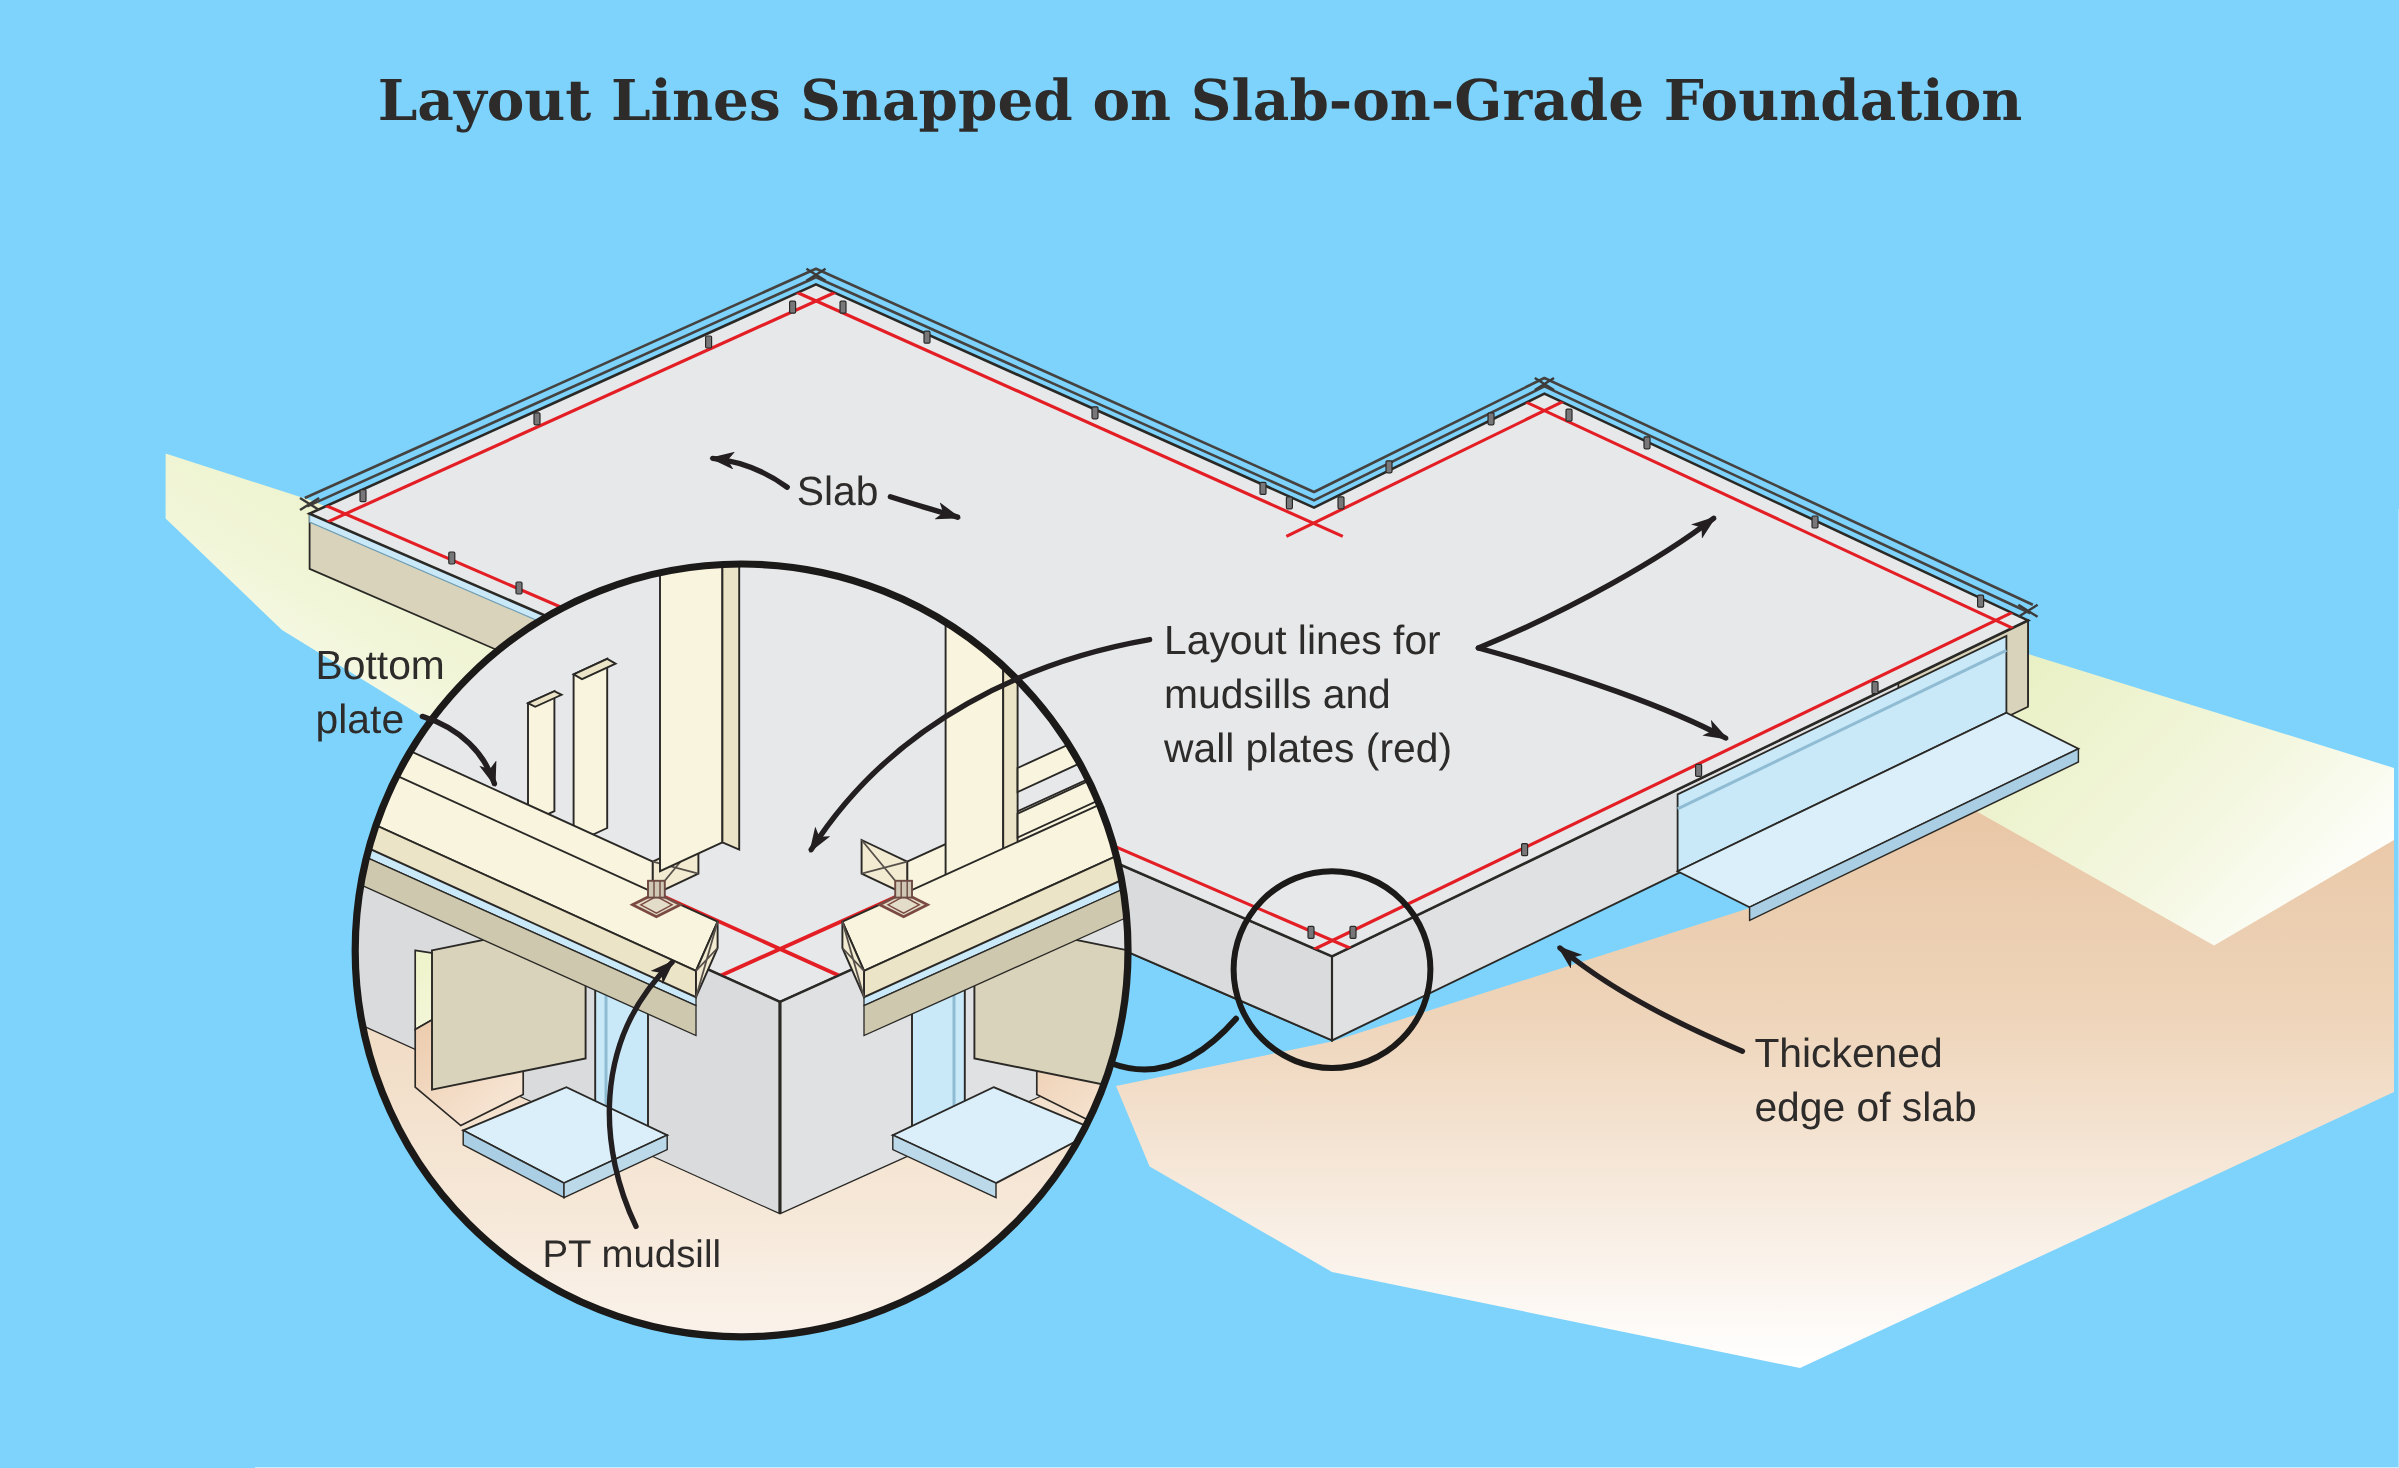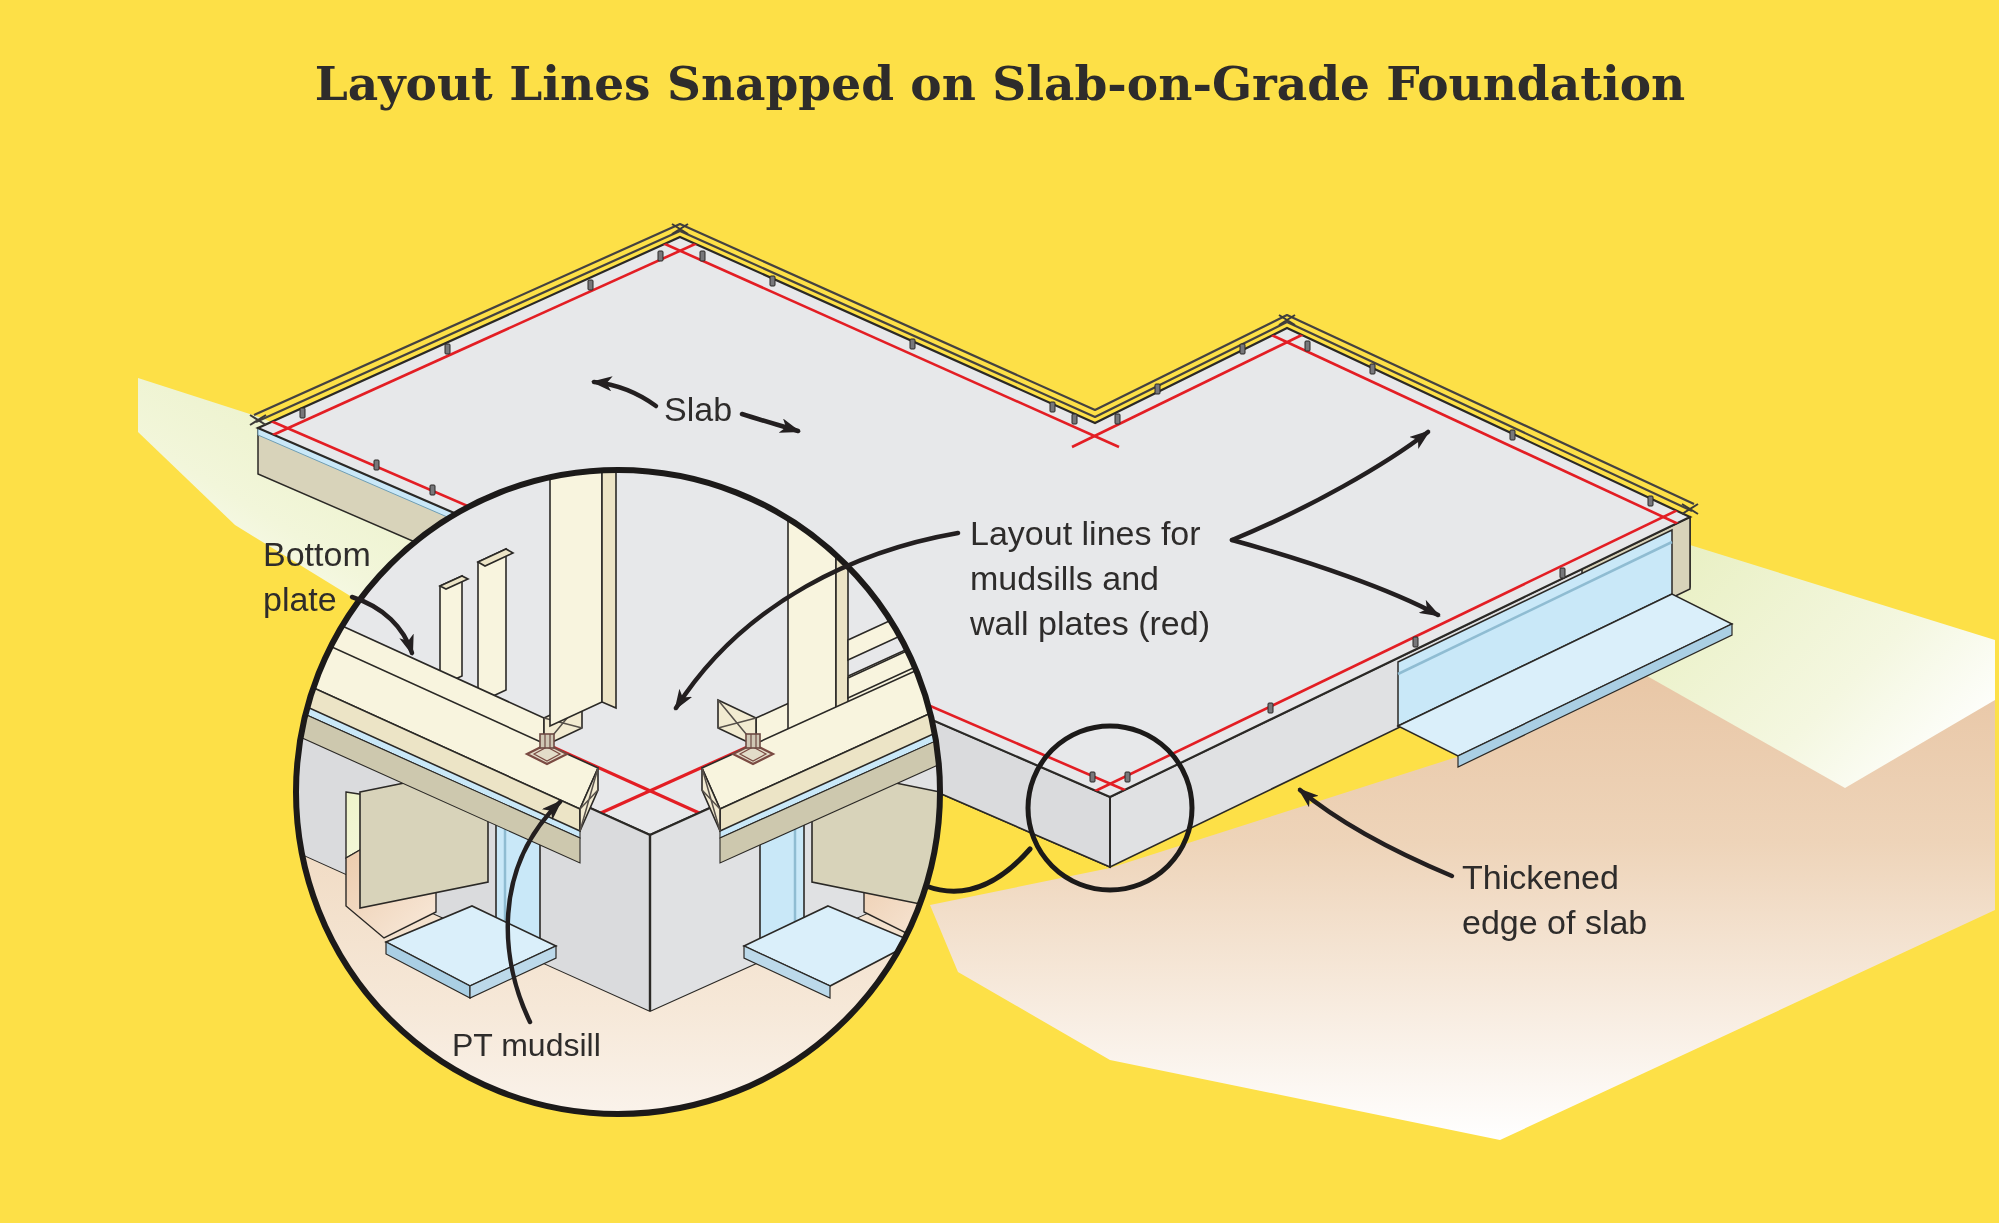--- a/index.html
+++ b/index.html
@@ -1,16 +1,16 @@
 <!DOCTYPE html>
 <html style="--layout_line_red: #e31e24; --outline_dark: #2b2926; --leader_dark: #231f20; --text_dark: #2e2c2b; --slab_top: #e7e8ea; --slab_face: #e0e1e3; --slab_face_dark: #dadbdd; --form_khaki: #d8d3ba; --form_khaki_dark: #cdc8ae; --wood_cream: #f8f4de; --wood_cream_shade: #ece4c6; --wood_cream_end: #f2ebd1; --foam_blue: #c9e8f8; --foam_blue_light: #daeffa; --foam_edge: #7fa8bc; --earth_tan: #e6c19e; --grass_green: #e9f0c4; --bolt_gray: #77777a; --washer_brown: #7a4a42;"><head>
 <meta charset="utf-8">
 <style>
   html,body{margin:0;padding:0;background:#ffffff;}
-  .stage{position:relative;width:1999px;height:1223px;background:#fde047;overflow:hidden;
+  .stage{position:relative;width:1999px;height:1223px;background:#7dd3fc;overflow:hidden;
          font-family:"Liberation Sans", sans-serif;}
   svg{position:absolute;left:0;top:0;}
   .title-text{font-family:"DejaVu Serif", serif;font-weight:700;font-size:47px;fill:var(--text_dark);}
   .lbl{font-size:34px;fill:var(--text_dark);}
   .lbl-small{font-size:32px;fill:var(--text_dark);}
   .leader{stroke:var(--leader_dark);stroke-width:4.5;fill:none;stroke-linecap:round;}
   .redline{stroke:var(--layout_line_red);stroke-width:2.6;fill:none;}
   .redline-big{stroke:var(--layout_line_red);stroke-width:3.2;fill:none;}
   .formline{stroke:#454240;stroke-width:2.2;fill:none;stroke-linejoin:round;}
   .xmark{stroke:#56504a;stroke-width:1.5;fill:none;}

